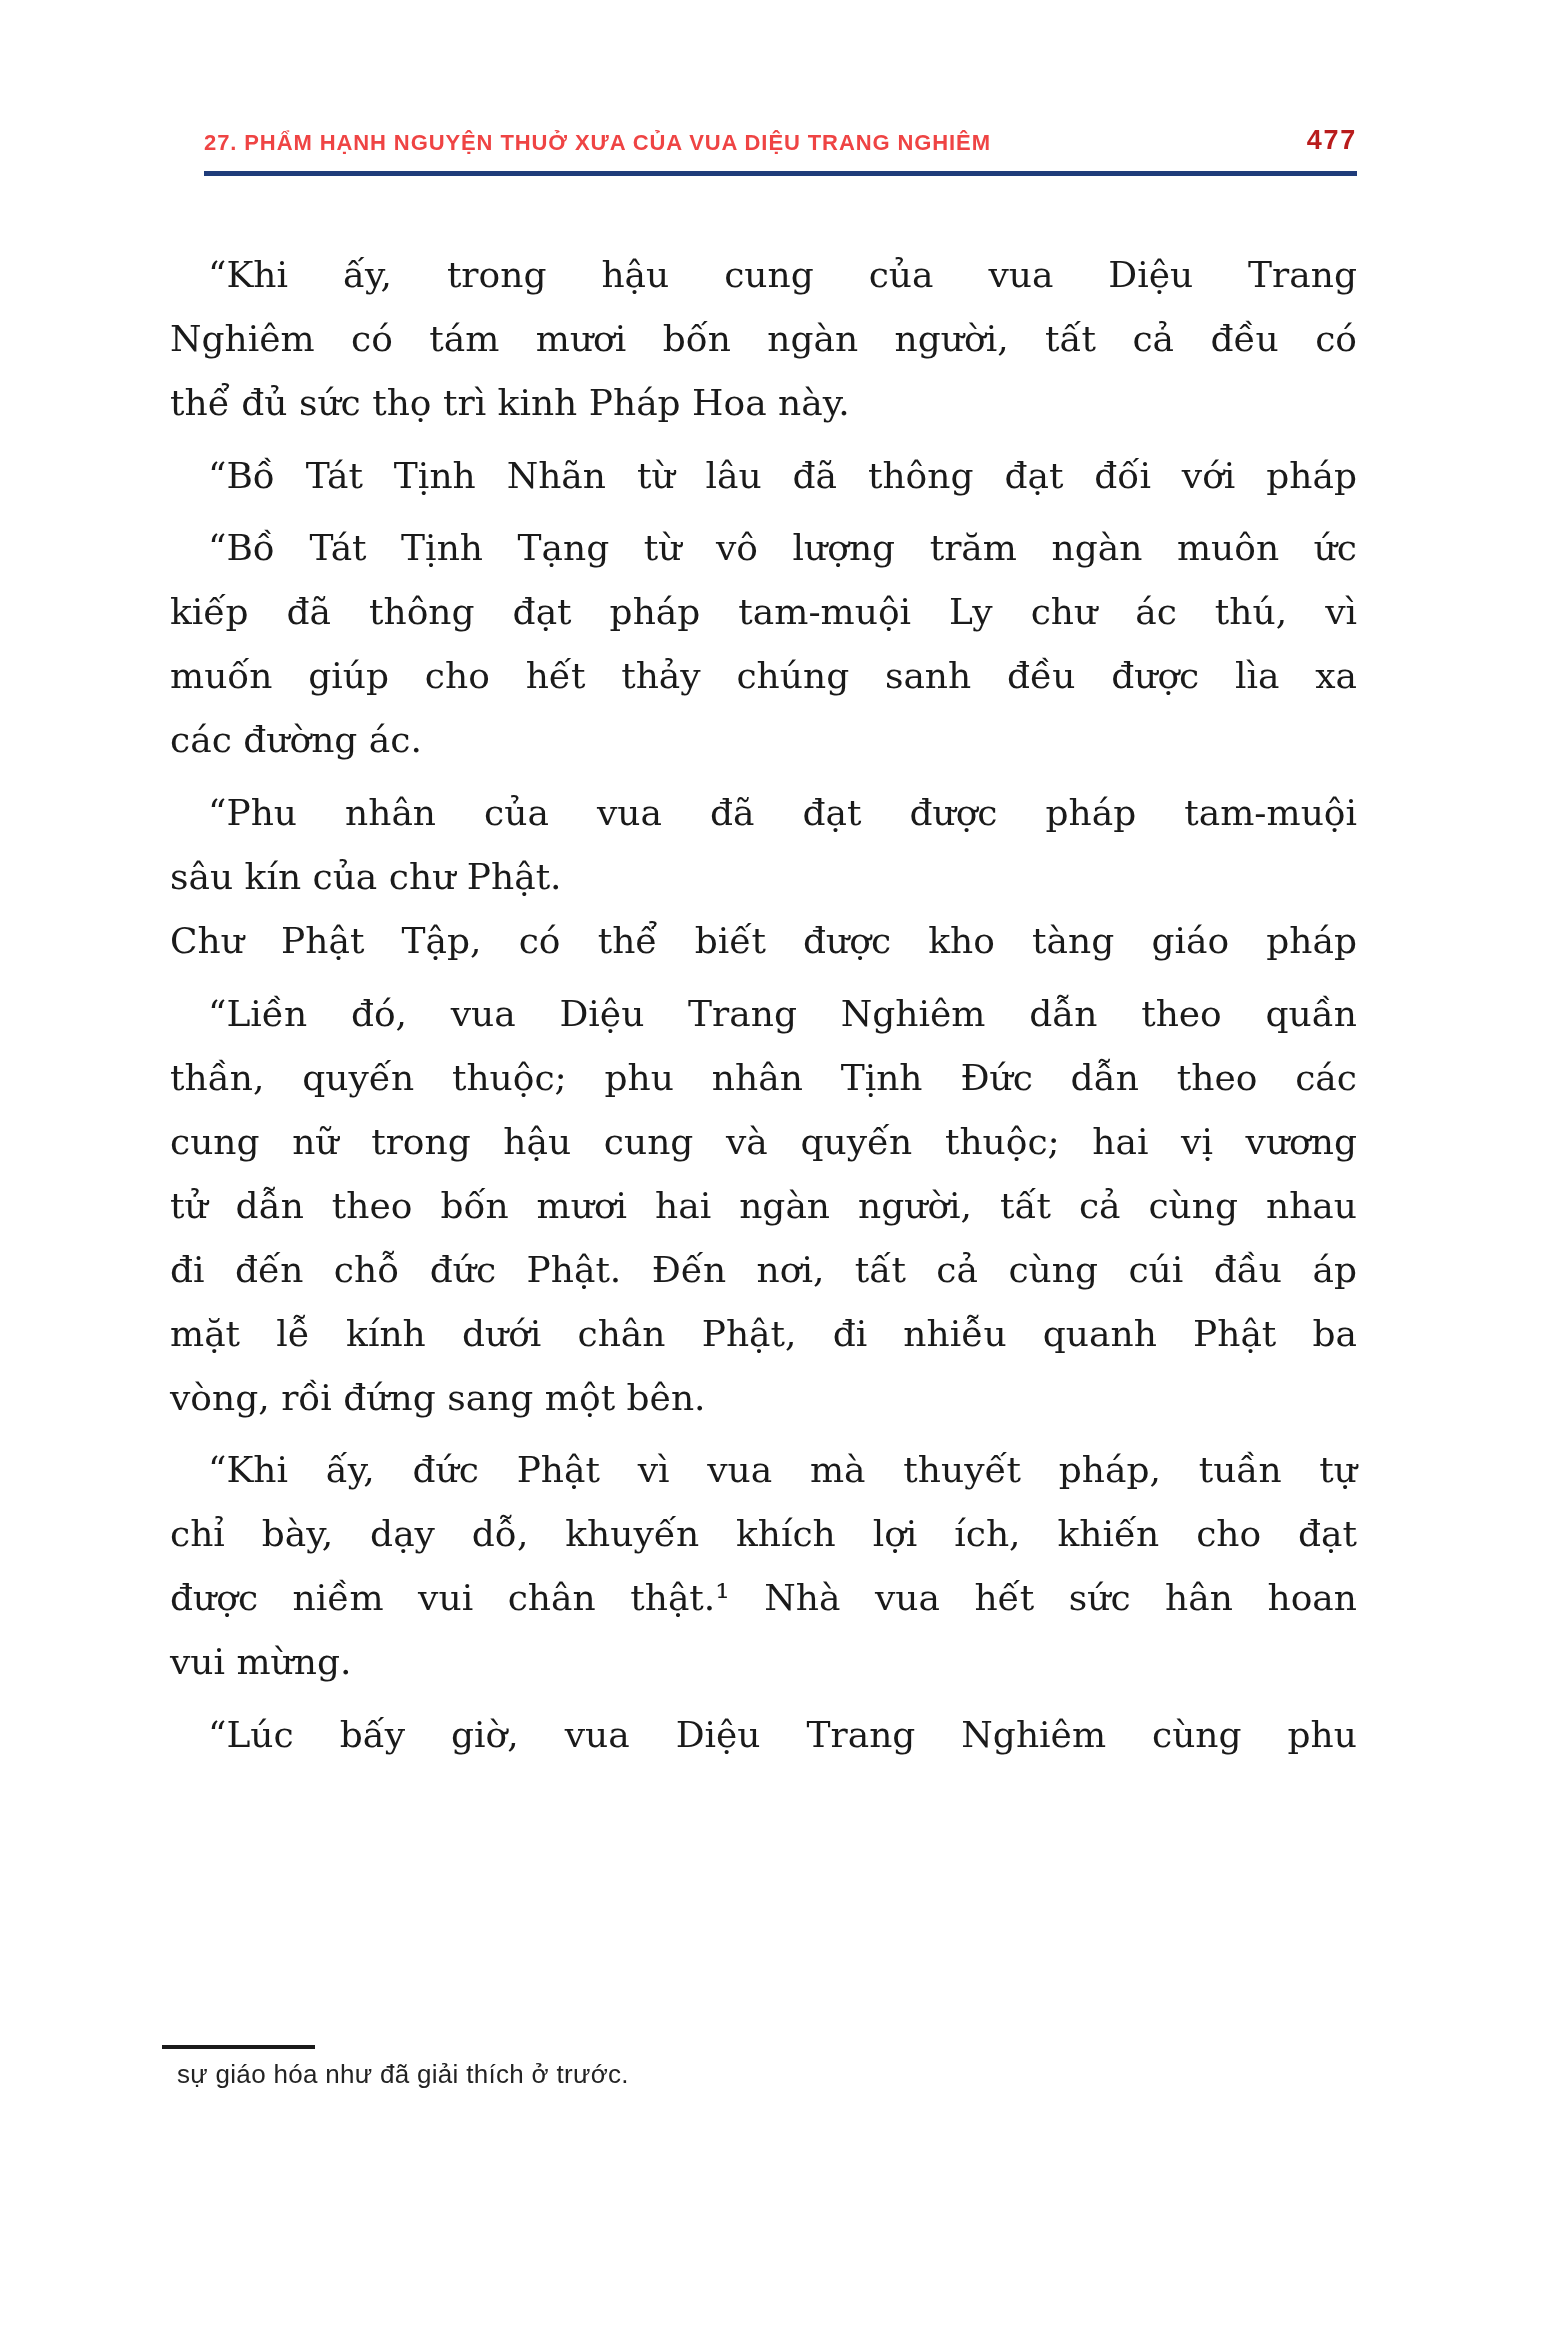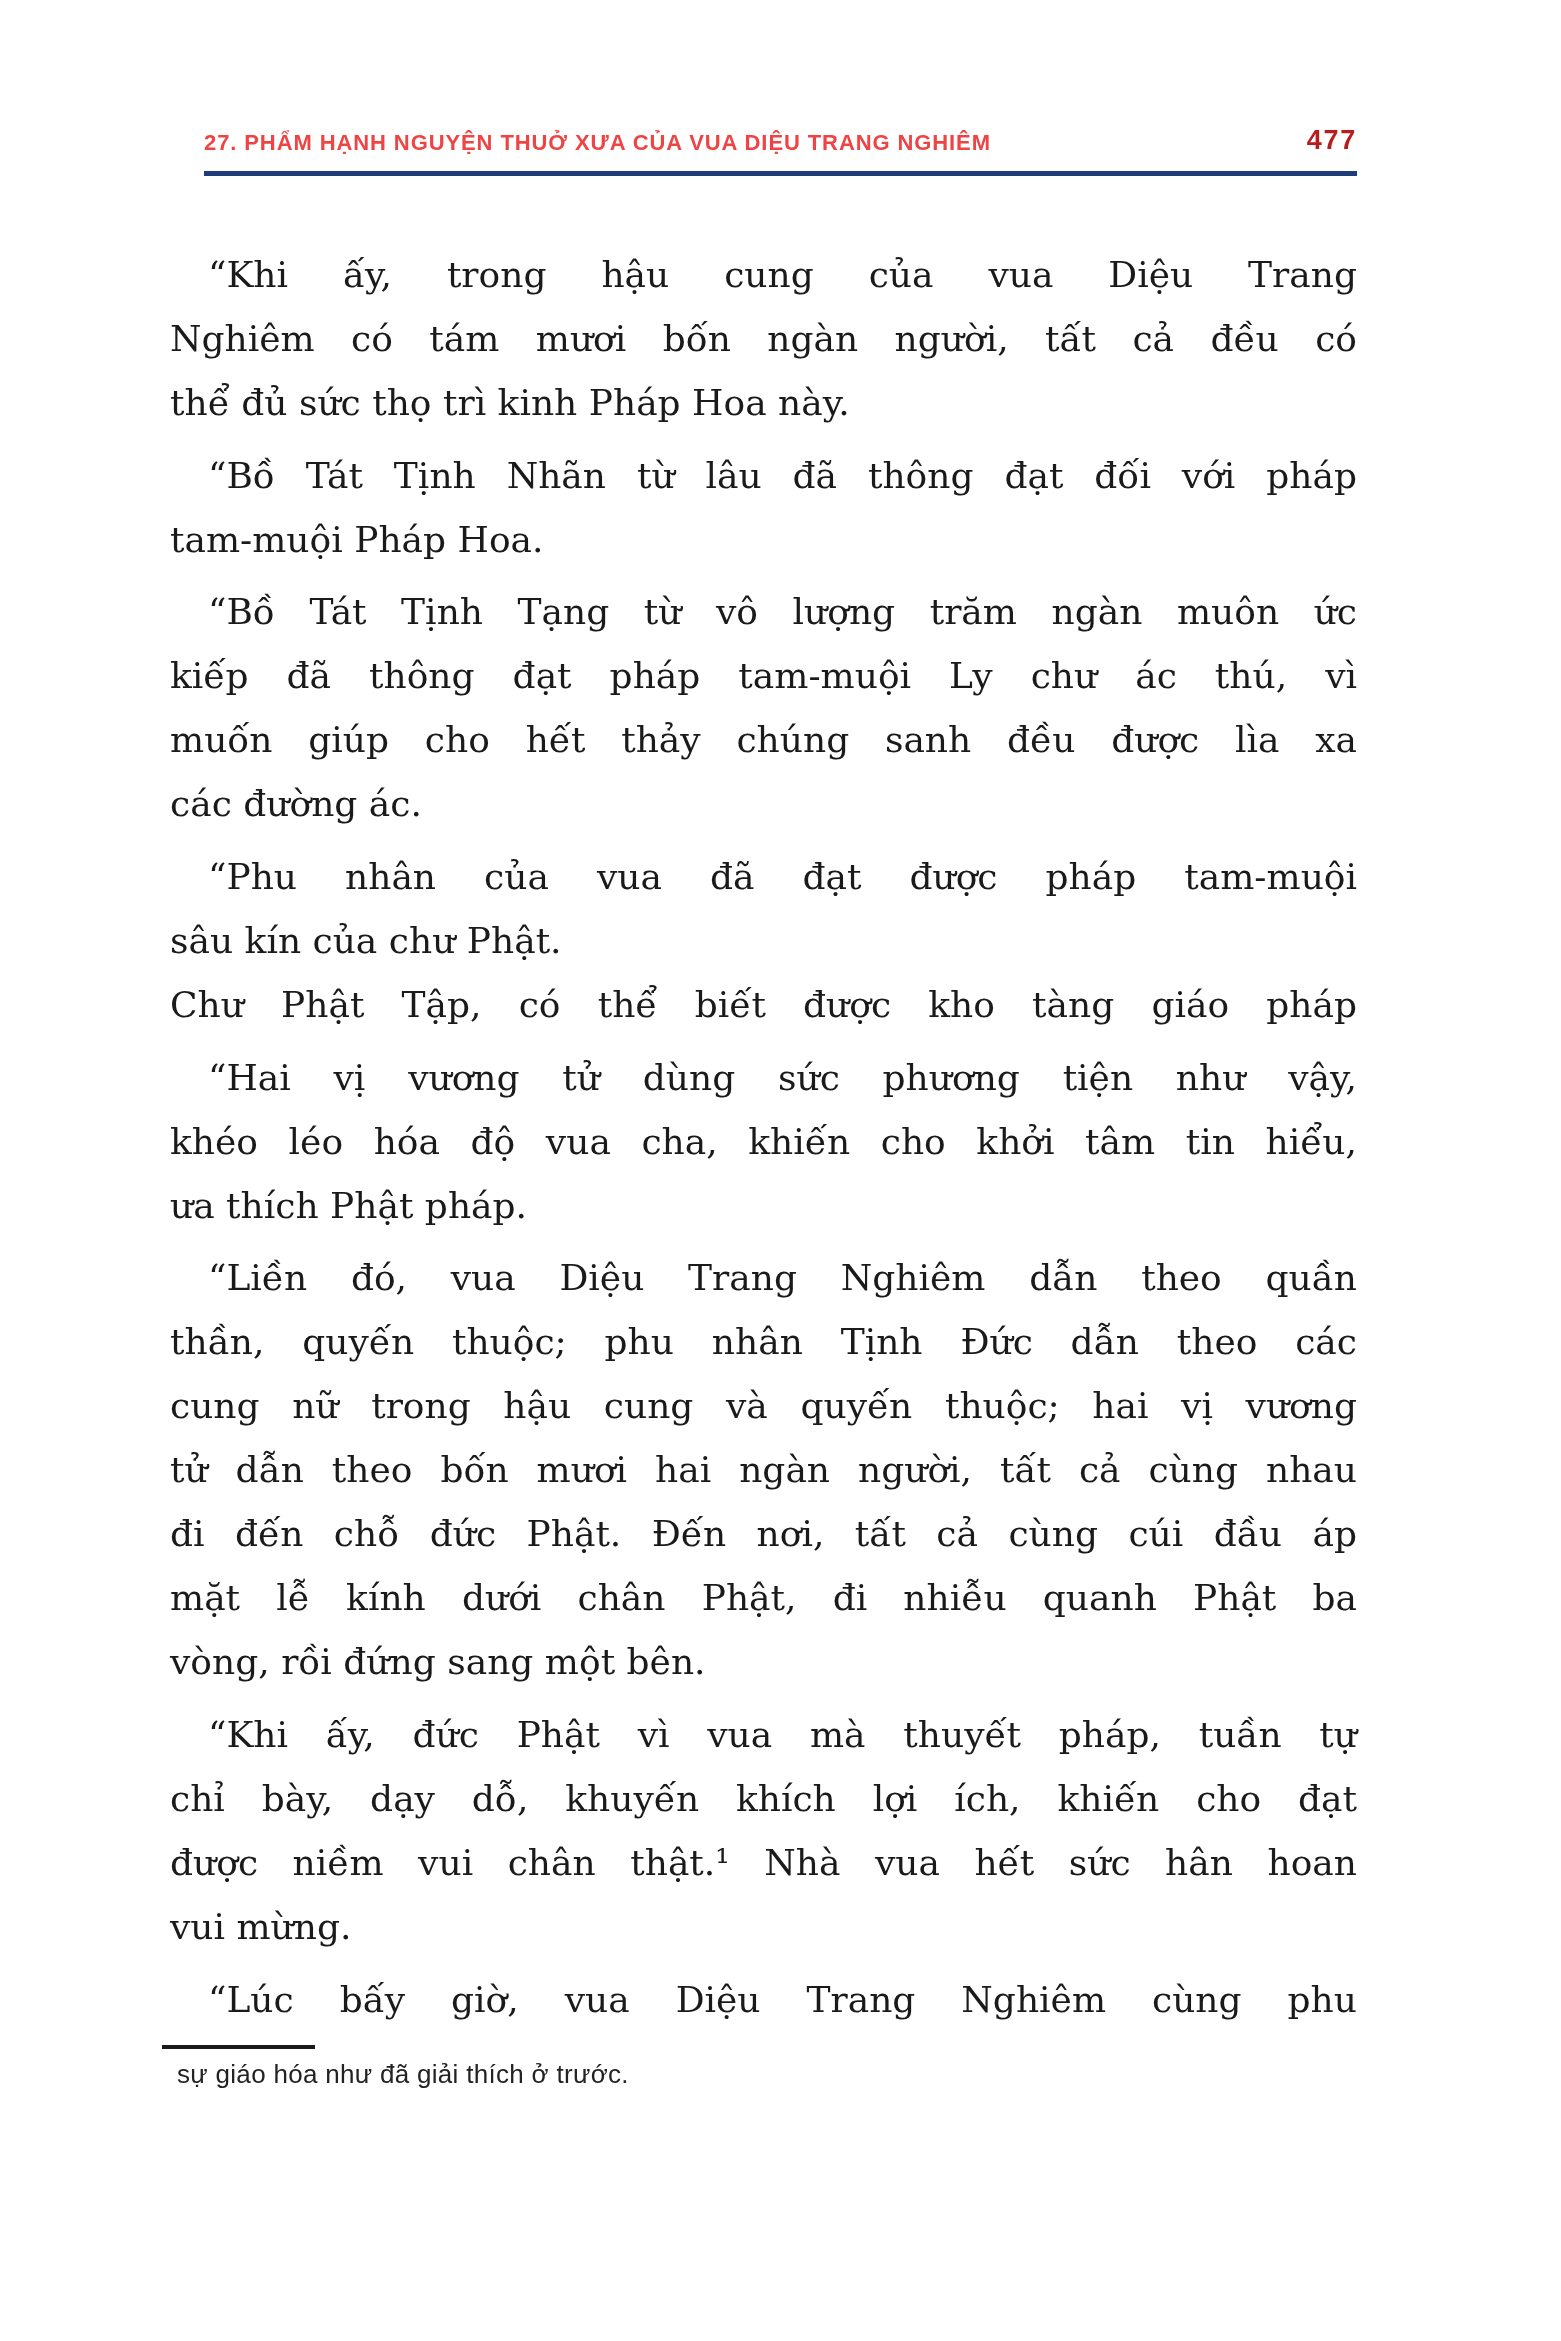--- a/index.html
+++ b/index.html
@@ -62,37 +62,31 @@
 <div class="header-rule"></div>
 
 <div class="body-text">
     <div class="paragraph">
       <div class="line first">“Khi ấy, trong hậu cung của vua Diệu Trang</div>
       <div class="line">Nghiêm có tám mươi bốn ngàn người, tất cả đều có</div>
       <div class="line last">thể đủ sức thọ trì kinh Pháp Hoa này.</div>
     </div>
     <div class="paragraph">
       <div class="line first">“Bồ Tát Tịnh Nhãn từ lâu đã thông đạt đối với pháp</div>
-      <div class="line last">tam-muội Pháp Hoa.</div>
     </div>
     <div class="paragraph">
       <div class="line first">“Bồ Tát Tịnh Tạng từ vô lượng trăm ngàn muôn ức</div>
       <div class="line">kiếp đã thông đạt pháp tam-muội Ly chư ác thú, vì</div>
       <div class="line">muốn giúp cho hết thảy chúng sanh đều được lìa xa</div>
       <div class="line last">các đường ác.</div>
     </div>
     <div class="paragraph">
       <div class="line first">“Phu nhân của vua đã đạt được pháp tam-muội</div>
       <div class="line last">sâu kín của chư Phật.</div>
       <div class="line">Chư Phật Tập, có thể biết được kho tàng giáo pháp</div>
-    </div>
-    <div class="paragraph">
-      <div class="line first">“Hai vị vương tử dùng sức phương tiện như vậy,</div>
-      <div class="line">khéo léo hóa độ vua cha, khiến cho khởi tâm tin hiểu,</div>
-      <div class="line last">ưa thích Phật pháp.</div>
     </div>
     <div class="paragraph">
       <div class="line first">“Liền đó, vua Diệu Trang Nghiêm dẫn theo quần</div>
       <div class="line">thần, quyến thuộc; phu nhân Tịnh Đức dẫn theo các</div>
       <div class="line">cung nữ trong hậu cung và quyến thuộc; hai vị vương</div>
       <div class="line">tử dẫn theo bốn mươi hai ngàn người, tất cả cùng nhau</div>
       <div class="line">đi đến chỗ đức Phật. Đến nơi, tất cả cùng cúi đầu áp</div>
       <div class="line">mặt lễ kính dưới chân Phật, đi nhiễu quanh Phật ba</div>
       <div class="line last">vòng, rồi đứng sang một bên.</div>
     </div>

